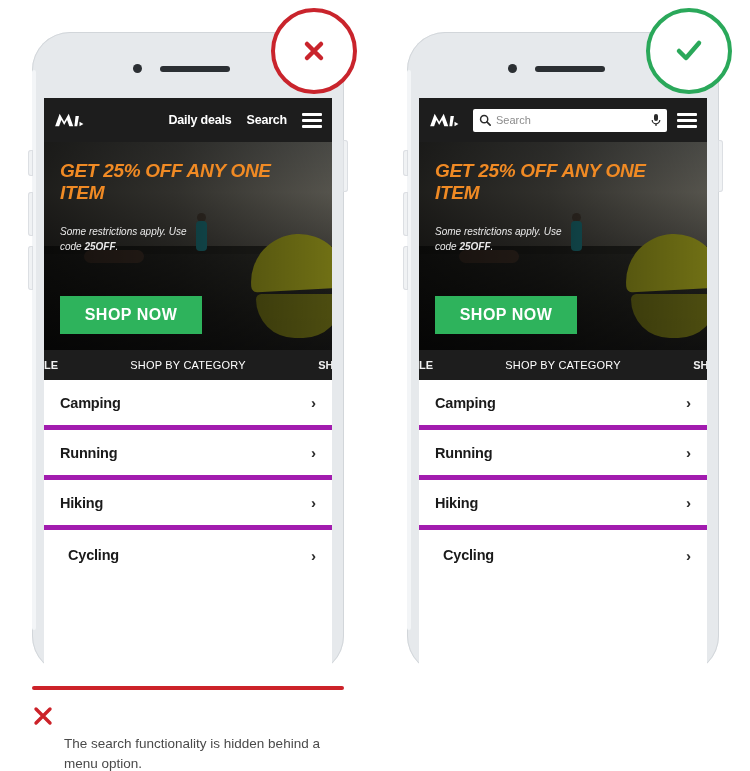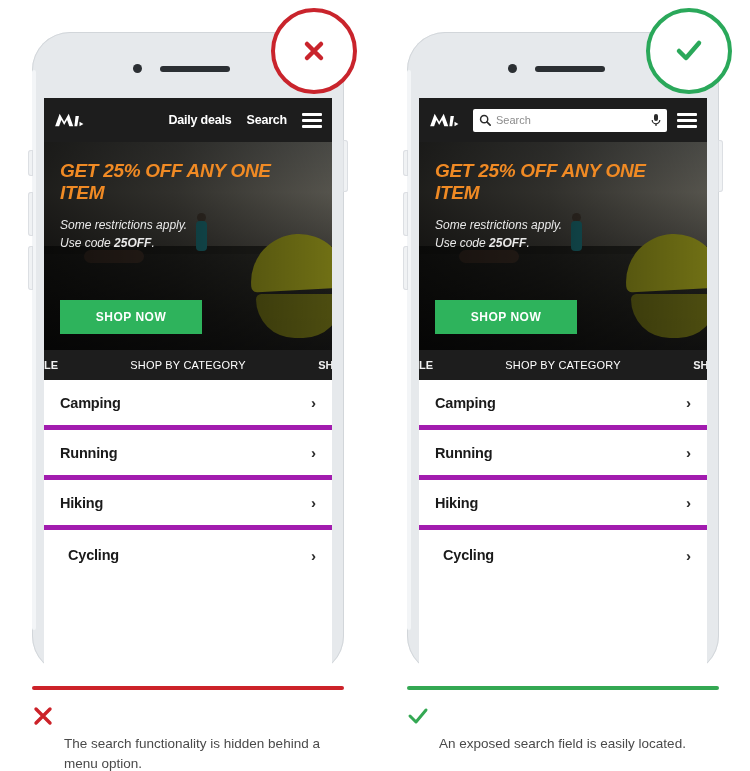--- a/index.html
+++ b/index.html
@@ -90,25 +90,25 @@
     background: #1f7f86; border-radius: 4px; }
   .person-head { position: absolute; left: 153px; top: 34%; width: 9px; height: 9px;
     border-radius: 50%; background: #4a4036; }
   .rock { position: absolute; left: 40px; top: 52%; width: 60px; height: 13px;
     background: #4d3b30; border-radius: 8px; }
   .hero-shade { position: absolute; inset: 0;
     background: linear-gradient(90deg,rgba(0,0,0,.72) 0%,rgba(0,0,0,.55) 46%,rgba(0,0,0,.22) 100%); }
   .hero-content { position: absolute; left: 16px; top: 18px; right: 14px; font-style: italic; }
   .hero-title { color: #f08a24; font-size: 19px; font-weight: bold; line-height: 1.17;
     letter-spacing: -.3px; }
-  .hero-sub { color: #e9e9e9; font-size: 12px; line-height: 1.5; margin-top: 12px; max-width: 150px; }
+  .hero-sub { color: #e9e9e9; font-size: 10px; line-height: 1.5; margin-top: 20px; max-width: 150px; }
   .hero-sub b { font-weight: bold; }
   .shop-now {
     position: absolute; left: 16px; bottom: 16px;
-    background: #2eb35c; color: #fff; font-size: 12px; font-weight: bold;
+    background: #2eb35c; color: #fff; font-size: 16px; font-weight: bold;
     letter-spacing: .5px; padding: 10px 4px; width: 142px; text-align: center;
   }
 
   
   .tabstrip {
     height: 30px; background: #1d1d1d; color: #fff;
     display: flex; align-items: center; justify-content: center;
     position: relative; overflow: hidden;
   }
   .tab-center { font-size: 11px; font-weight: normal; letter-spacing: .2px; }
@@ -330,24 +330,15 @@
           </div>
           <div class="catrow">
             <span class="catname">Cycling</span>
             <span class="chev">›</span>
           </div>
         </div>
 
       </div>
     </div>
 
-    <div class="caption">
-      <div class="rule good"></div>
-      <div class="caption-body">
-        <svg class="caption-mark" viewBox="0 0 22 22">
-          <path d="M3 11 L9 17 L19 5" stroke="#34a853" stroke-width="3" fill="none" stroke-linecap="round" stroke-linejoin="round"></path>
-        </svg>
-        <div class="caption-text">An exposed search field is easily located.</div>
-      </div>
-    </div>
   </div>
 
 </div>
 
 </body></html>

